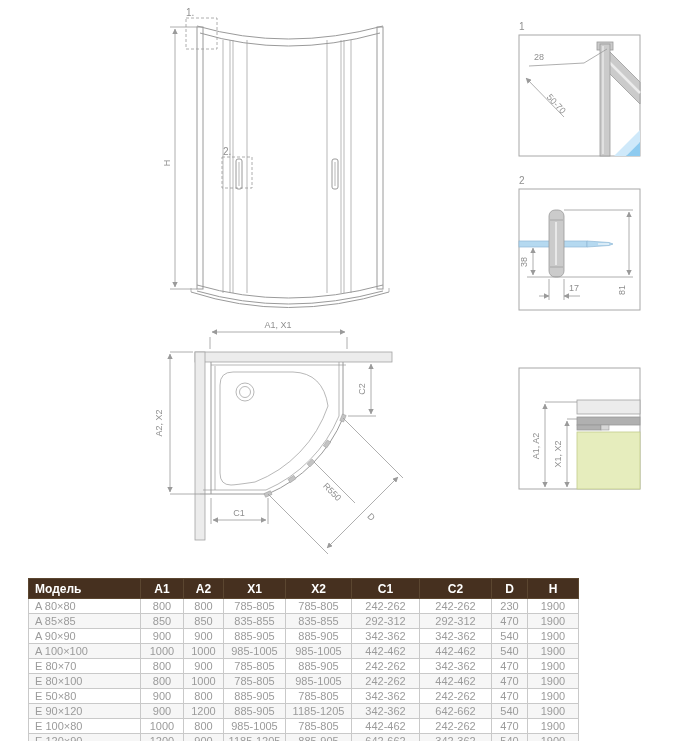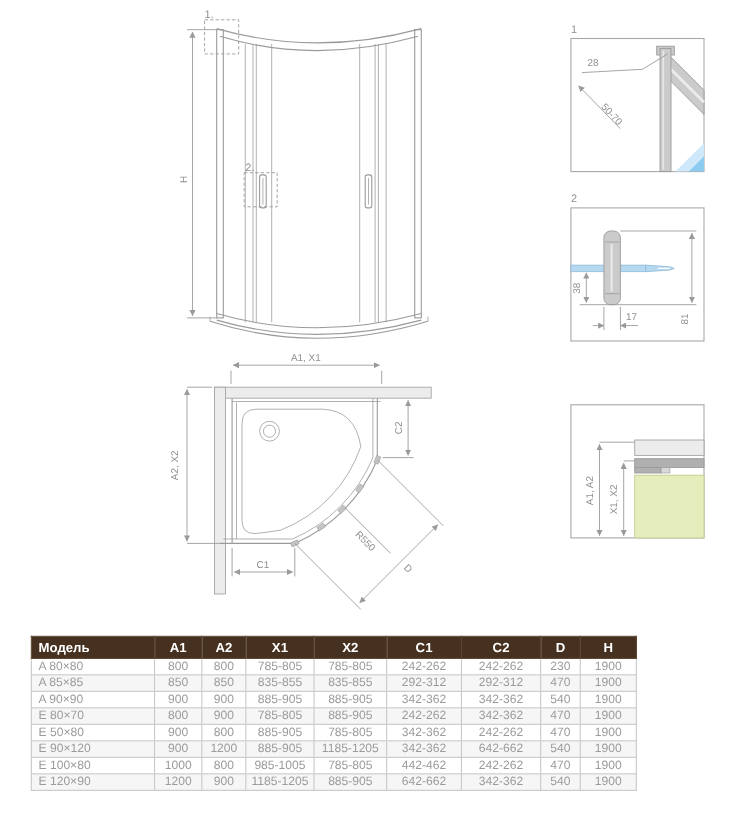--- a/index.html
+++ b/index.html
@@ -267,27 +267,49 @@
           <td>900</td>
           <td>900</td>
           <td>885-905</td>
           <td>885-905</td>
           <td>342-362</td>
           <td>342-362</td>
           <td>540</td>
           <td>1900</td>
         </tr>
         <tr>
+          <td class="model-col">A 100×100</td>
+          <td>1000</td>
+          <td>1000</td>
+          <td>985-1005</td>
+          <td>985-1005</td>
+          <td>442-462</td>
+          <td>442-462</td>
+          <td>540</td>
+          <td>1900</td>
+        </tr>
+        <tr>
           <td class="model-col">E 80×70</td>
           <td>800</td>
           <td>900</td>
           <td>785-805</td>
           <td>885-905</td>
           <td>242-262</td>
           <td>342-362</td>
+          <td>470</td>
+          <td>1900</td>
+        </tr>
+        <tr>
+          <td class="model-col">E 80×100</td>
+          <td>800</td>
+          <td>1000</td>
+          <td>785-805</td>
+          <td>985-1005</td>
+          <td>242-262</td>
+          <td>442-462</td>
           <td>470</td>
           <td>1900</td>
         </tr>
         <tr>
           <td class="model-col">E 50×80</td>
           <td>900</td>
           <td>800</td>
           <td>885-905</td>
           <td>785-805</td>
           <td>342-362</td>

